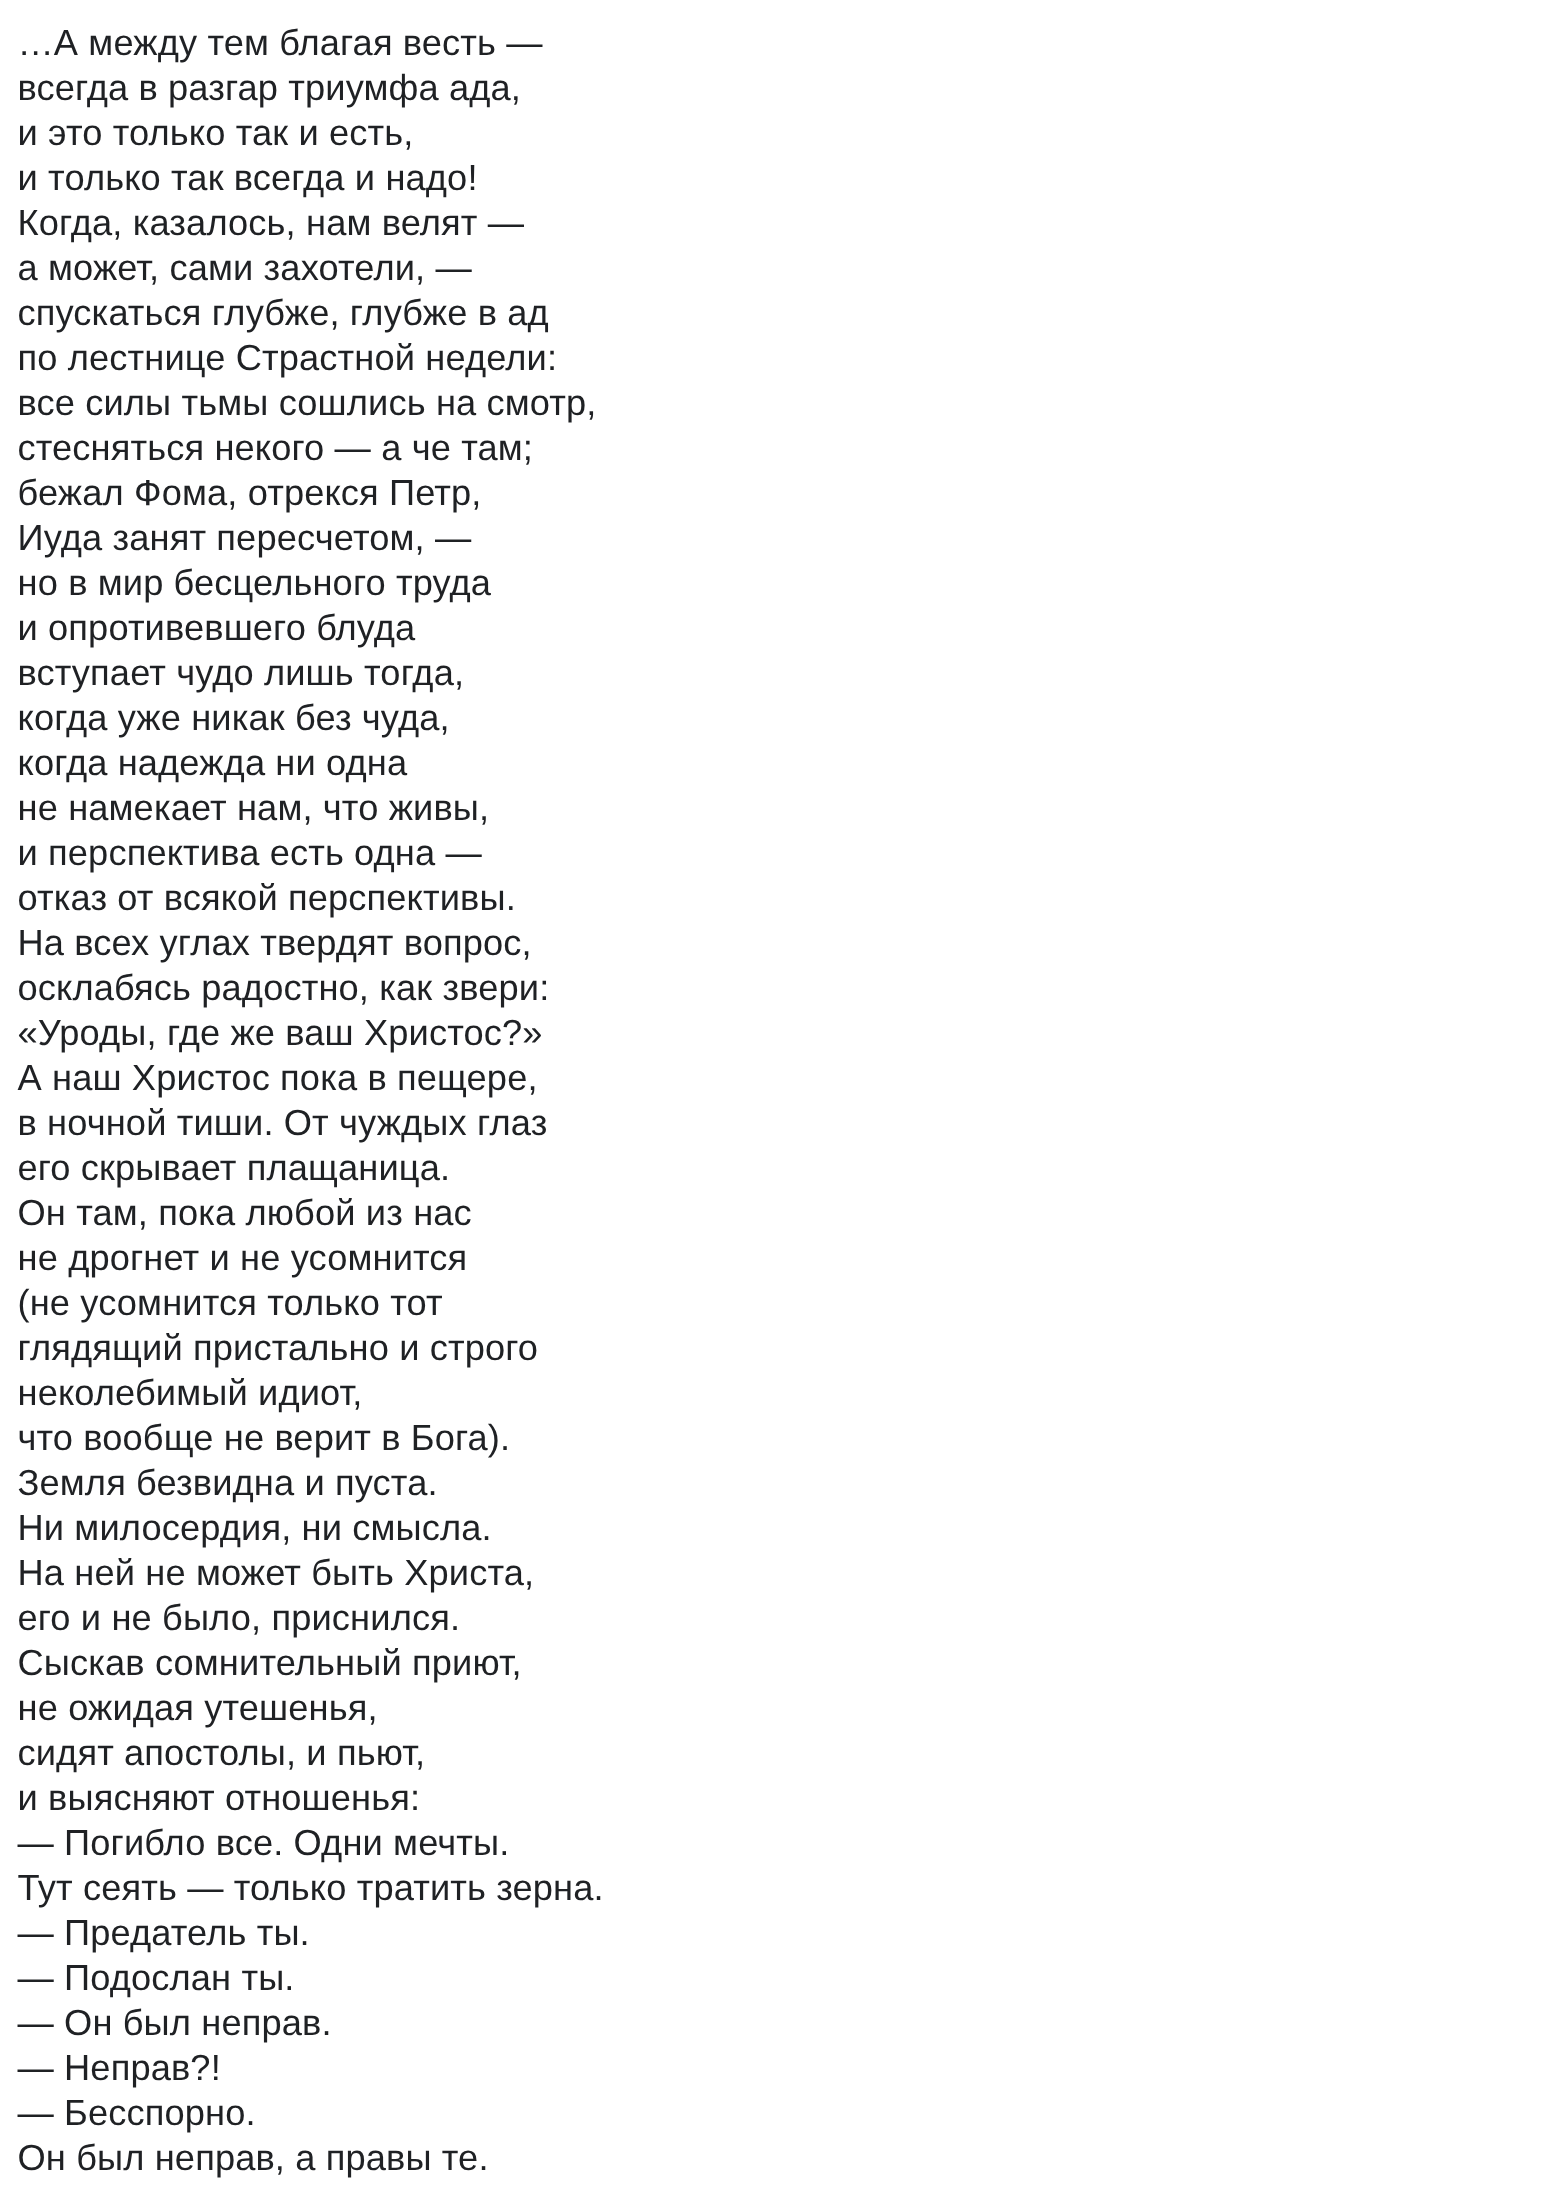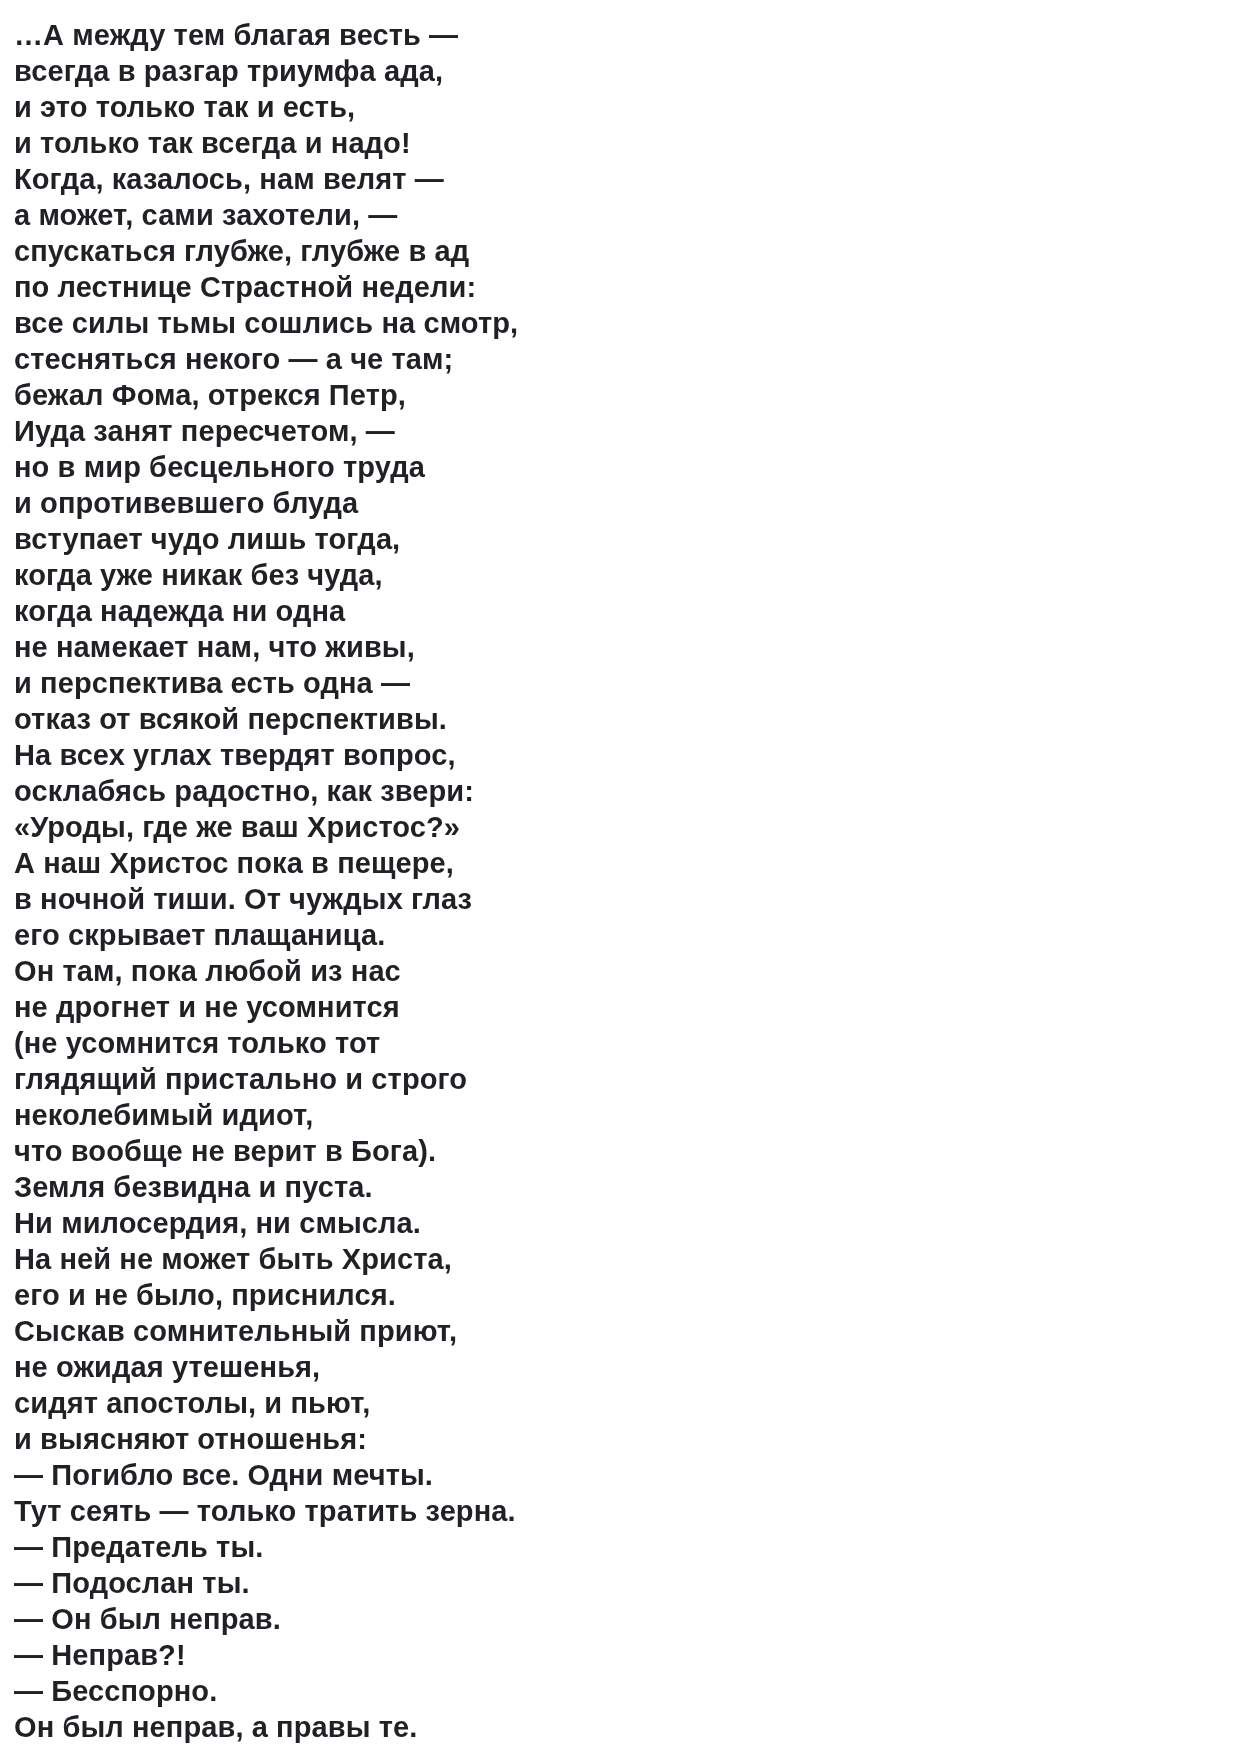--- a/index.html
+++ b/index.html
@@ -11,21 +11,21 @@
     width: 1240px;
     height: 1754px;
     overflow: hidden;
     font-family: "Liberation Sans", "DejaVu Sans", sans-serif;
   }
   .poem {
     padding: 17px 20px 0 14px;
     color: #1f2124;
     font-size: 29px;
     line-height: 36px;
-    font-weight: 700;
+    font-weight: 400;
     letter-spacing: 0.1px;
     white-space: pre;
   }
   .poem .line {
     height: 36px;
   }
 </style>
 </head>
 <body>
 

